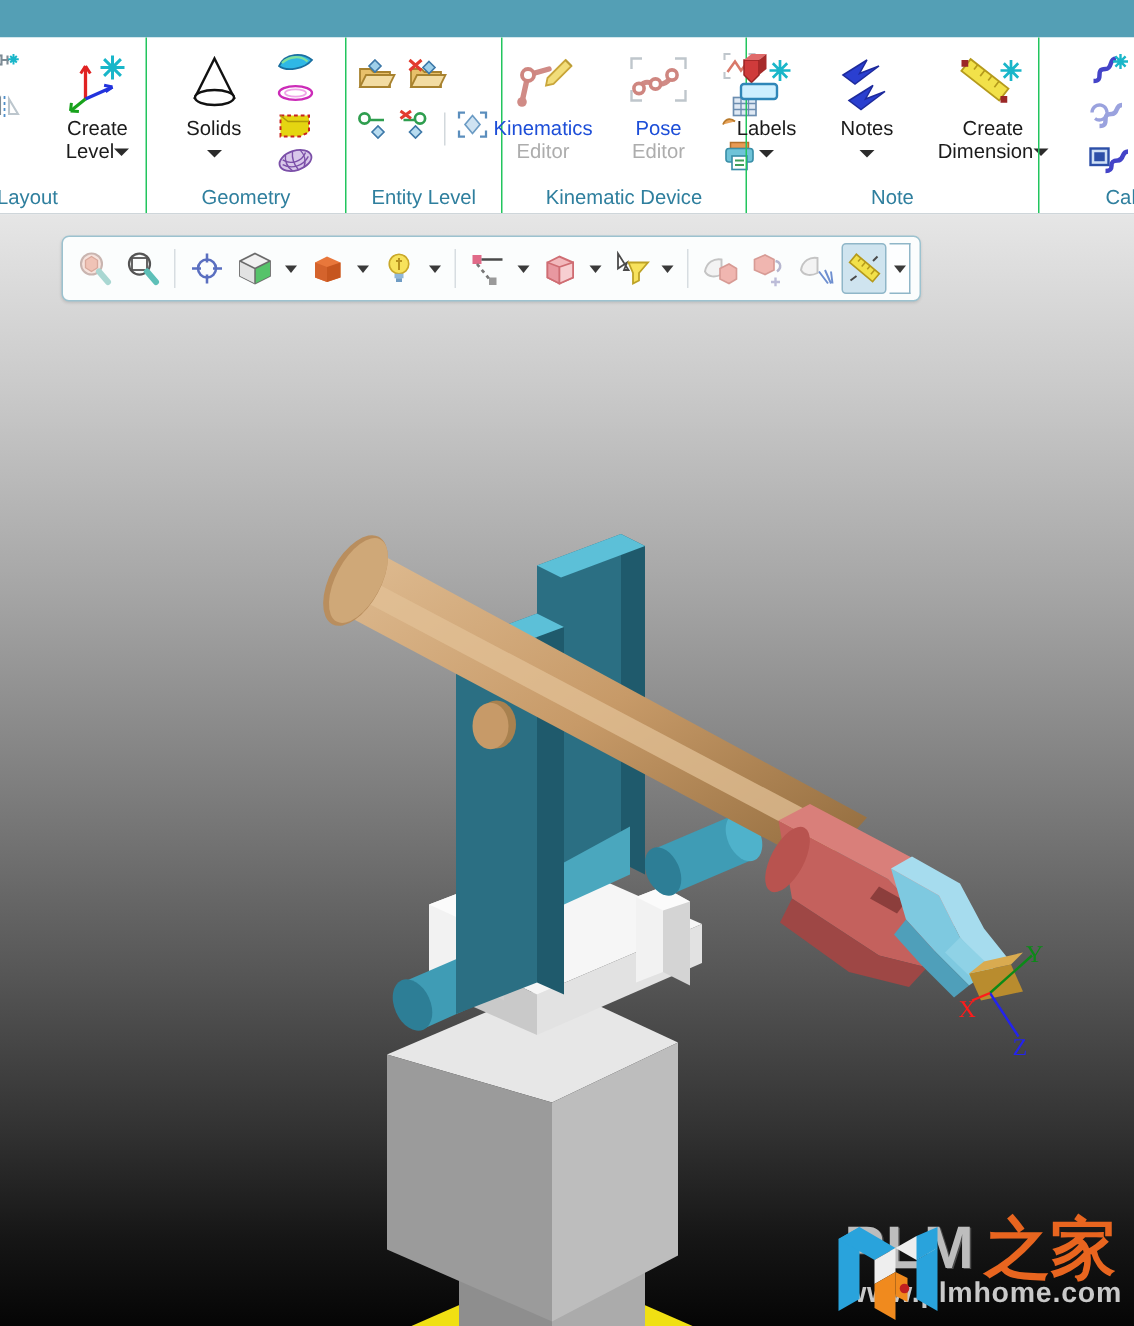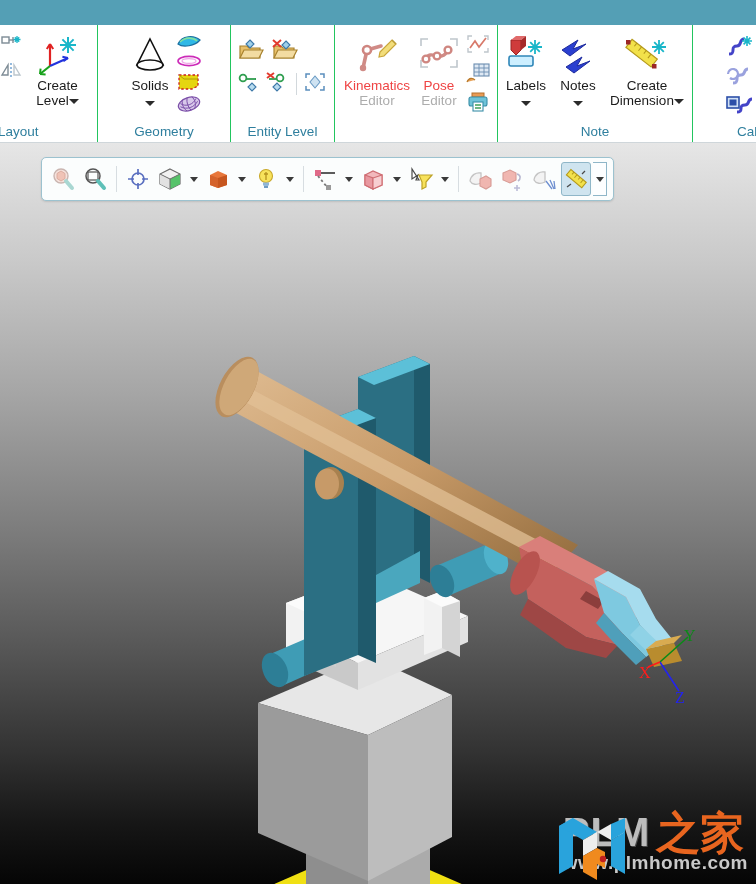--- a/index.html
+++ b/index.html
@@ -26,37 +26,37 @@
   }
   .rgroup {
     position: relative;
     display: flex; flex-direction: column;
     align-items: center; justify-content: flex-start;
     padding: 4px 4px 0 4px;
   }
   .rgroup + .rgroup { border-left: 1px solid #22c55e; }
   .rgroup-body {
     flex: 1; display: flex; align-items: flex-start; justify-content: center;
-    gap: 2px; padding-top: 2px;
+    gap: 17px; padding-top: 2px;
   }
   .rgroup-title {
     font-size: 13.5px; color: #2f7f9e; text-align: center;
     width: 100%; padding-bottom: 2px; line-height: 16px;
   }
 
   .bigbtn {
     display: flex; flex-direction: column; align-items: center;
     width: 64px; padding: 2px 1px 0 1px; cursor: default;
   }
   .bigbtn .ic { height: 44px; display:flex; align-items:center; justify-content:center; }
   .bigbtn .lb {
     font-size: 13.5px; color: #1b1b1b; text-align: center;
     line-height: 15px; margin-top: 1px; white-space: nowrap;
   }
-  .bigbtn.dis .lb { color: #ef4444; }
+  .bigbtn.dis .lb { color: #1d4ed8; }
   .bigbtn .lb2 { font-size: 13.5px; line-height: 15px; color:#1b1b1b;}
   .bigbtn.dis .lb2 { color: #adadad; }
   .caret-d { display:inline-block; width:0;height:0;
     border-left:5px solid transparent;border-right:5px solid transparent;
     border-top:5px solid #2b2b2b; vertical-align: middle; }
   .caret-row { margin-top: 1px; }
 
   .smallgrid { display:flex; flex-direction:column; gap:2px; padding-top:4px; }
   .smallrow { display:flex; gap:3px; align-items:center; }
   .sep-v { width:1px; height:22px; background:#d2d8dc; margin:0 2px; }
@@ -324,20 +324,21 @@
               <rect x="7" y="2" width="12" height="4" fill="#e89a55" stroke="#b3702c" stroke-width="1"></rect>
               <rect x="4" y="6" width="18" height="9" rx="2" fill="#6fc3d8" stroke="#3a8fa8" stroke-width="1.1"></rect>
               <rect x="8" y="11" width="10" height="9" fill="#fff" stroke="#3a8fa8" stroke-width="1.1"></rect>
               <g stroke="#3f9f5a" stroke-width="1.3">
                   <path d="M10 14 H16 M10 17 H16"></path>
                 </g>
             </svg>
           </span>
         </div>
       </div>
+      <div class="rgroup-title">Kinematic Device</div>
     </div>
 
     <div class="rgroup" style="width:195px;">
       <div class="rgroup-body">
         <div class="bigbtn" style="width:52px;">
           <span class="ic">
             <svg width="46" height="42" viewBox="0 0 46 42">
               <path d="M8 6 L18 6 L18 16 L13 21 L8 16 Z" fill="#cf3b3b" stroke="#9b2424" stroke-width="1"></path>
               <path d="M8 6 L13 2 L23 2 L18 6 Z" fill="#e06a6a"></path>
               <path d="M18 6 L23 2 L23 12 L18 16 Z" fill="#a62a2a"></path>

